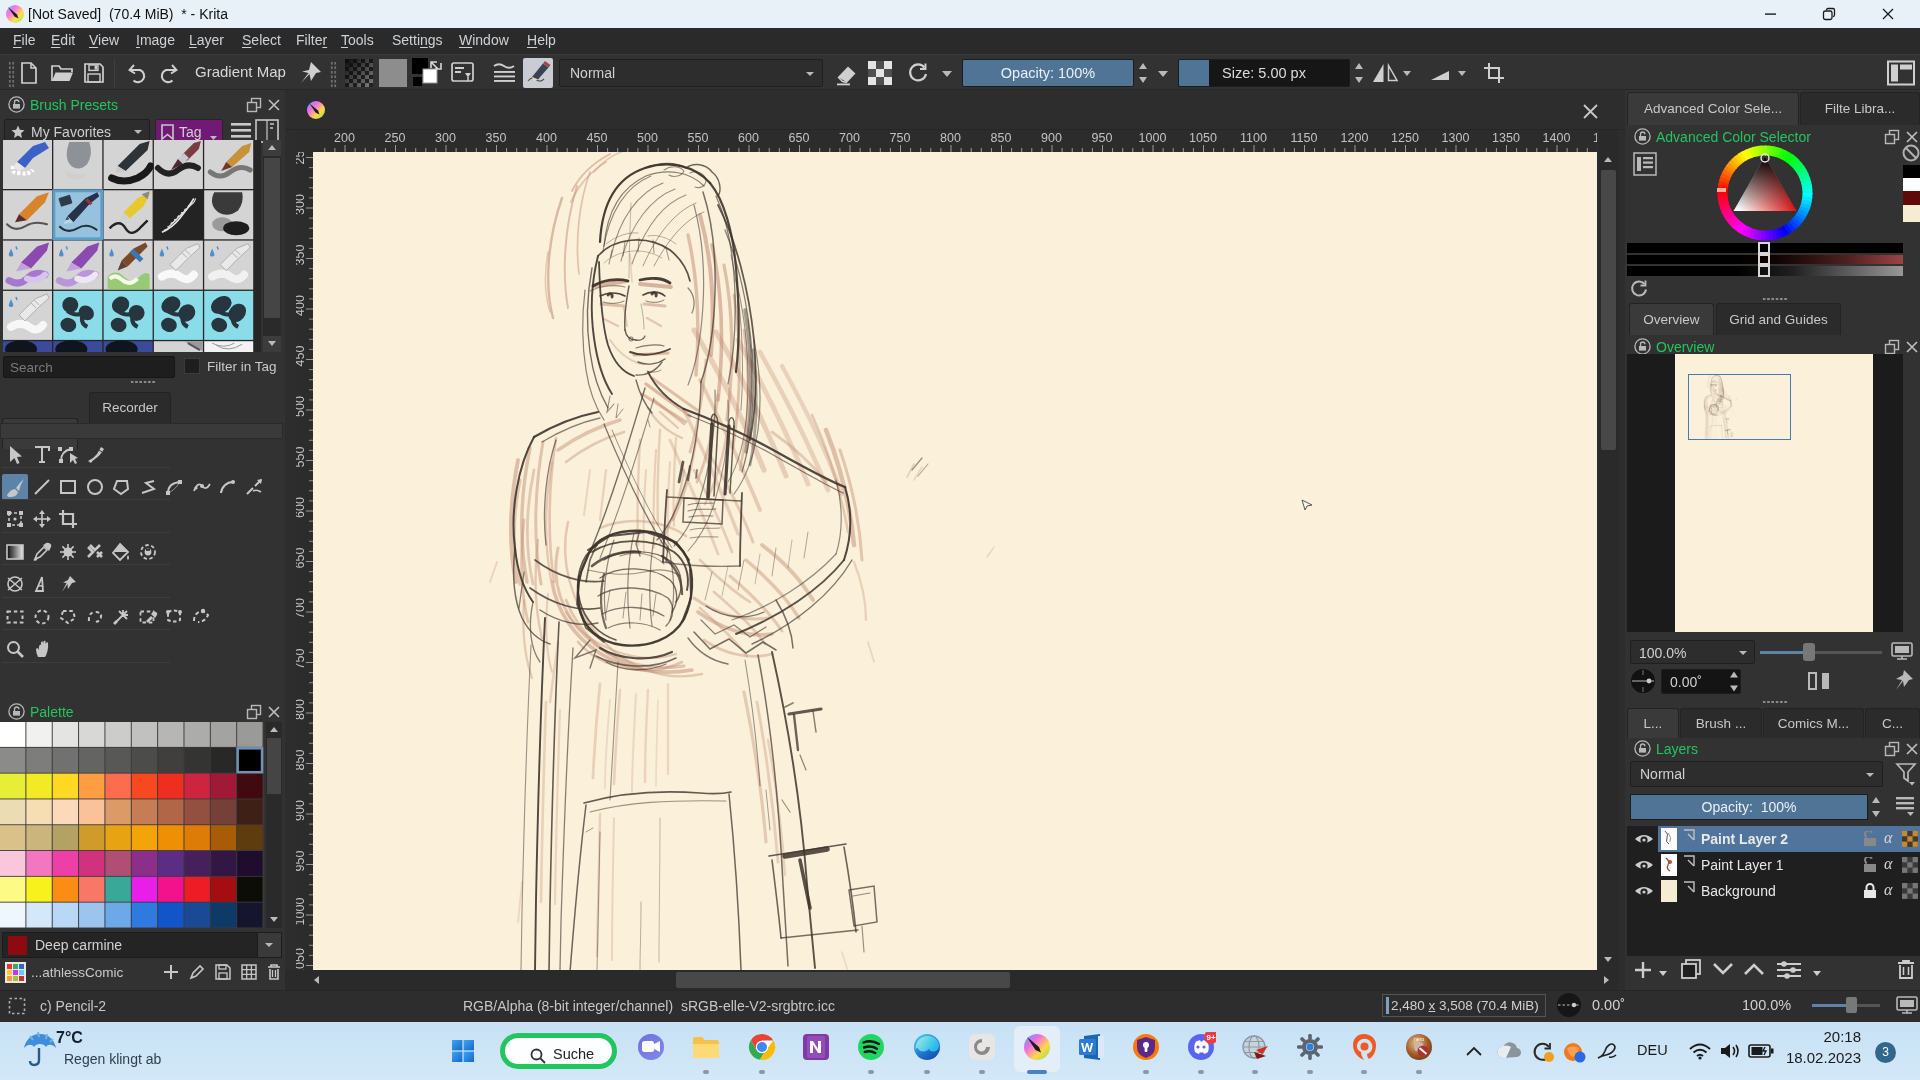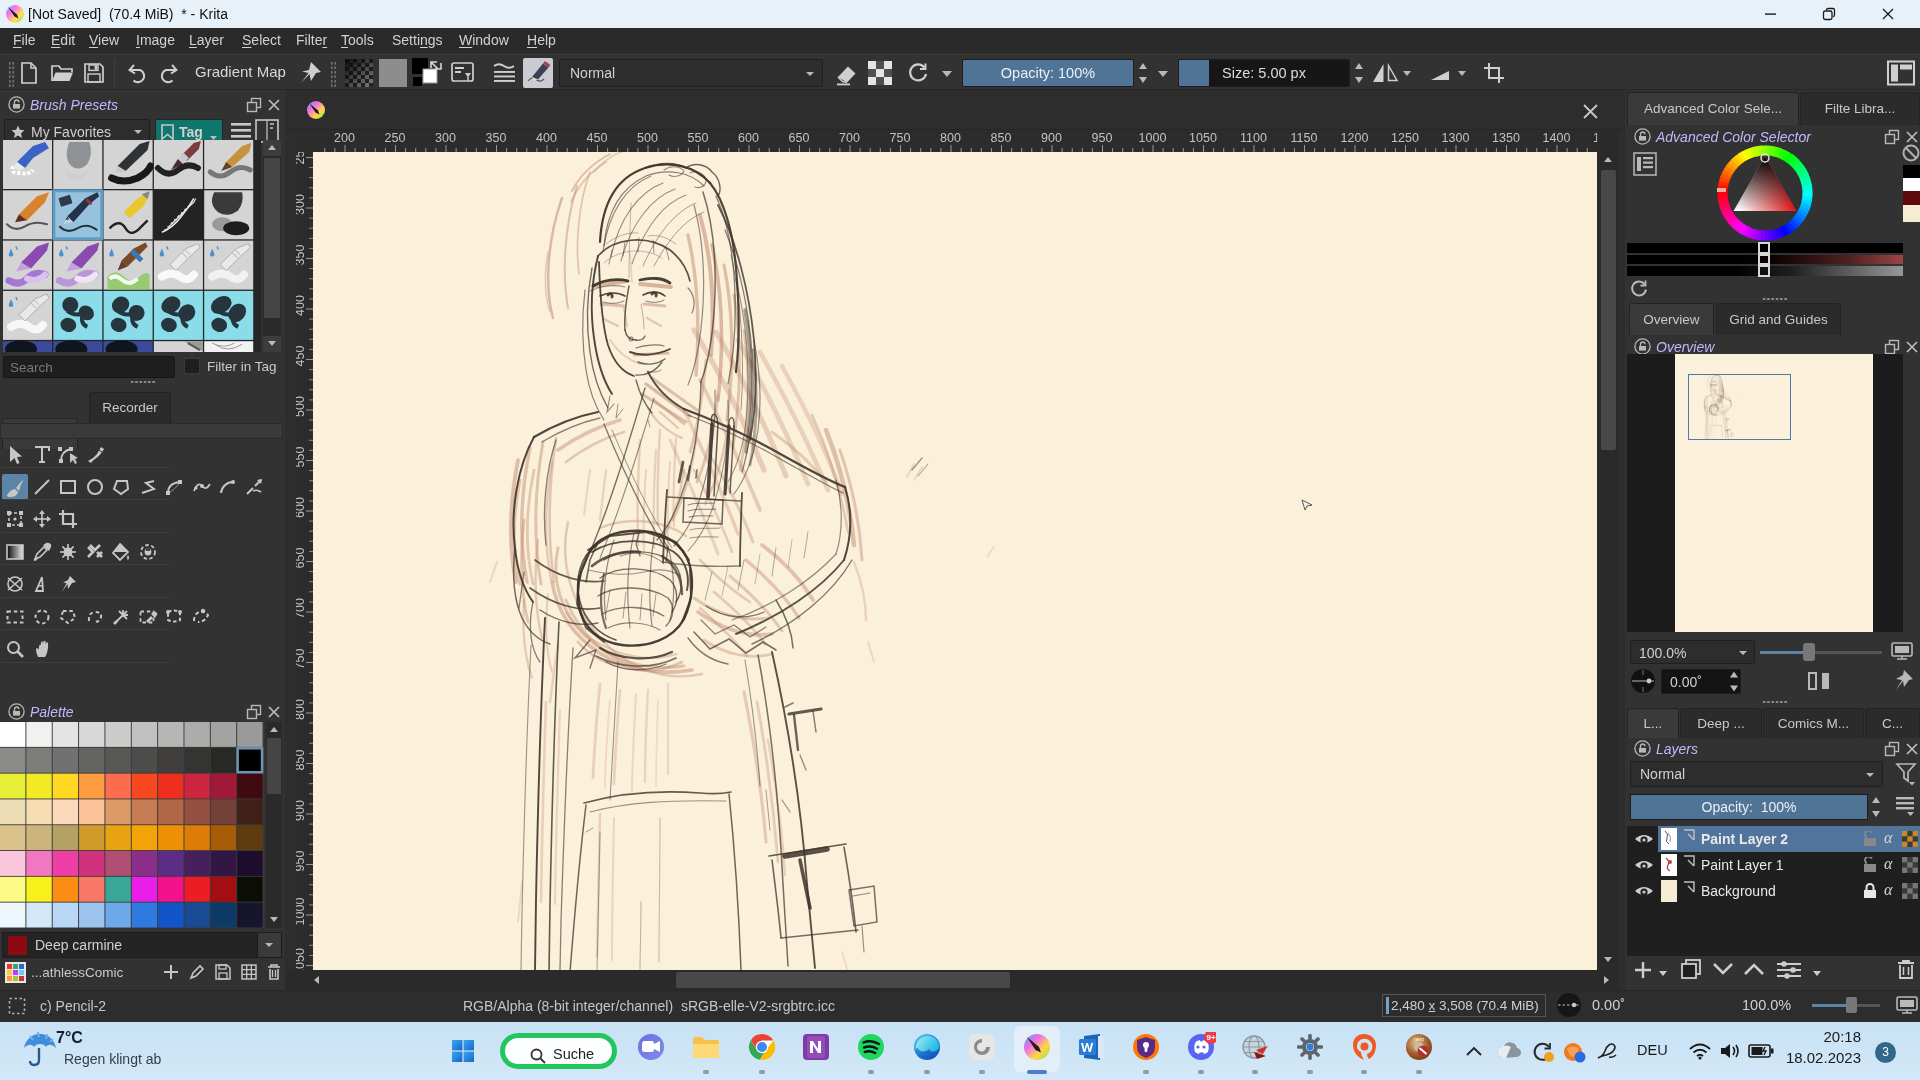--- a/index.html
+++ b/index.html
@@ -6,21 +6,21 @@
 .abs{position:absolute;}
 #titlebar{top:0;left:0;width:1920px;height:28px;background:#e9f1f8;}
 #titlebar .txt{position:absolute;left:28px;top:6px;font-size:14px;color:#101010;}
 #menubar{top:28px;left:0;width:1920px;height:26px;background:#2a2a2a;}
 #menubar span{position:absolute;top:4px;font-size:14px;color:#ced2d6;}
 #menubar u{text-underline-offset:2px;}
 #toolbar{top:54px;left:0;width:1920px;height:36px;background:#323232;border-top:1px solid #3a3a3a;border-bottom:1px solid #262626;}
 .grip{position:absolute;width:7px;height:26px;top:61px;background-image:radial-gradient(circle,#707070 1px,transparent 1.3px);background-size:3.5px 4.5px;}
 .combo{position:absolute;background:#2d2d2d;border:1px solid #1f1f1f;border-radius:2px;color:#d0d0d0;font-size:14px;}
 .carrow{position:absolute;width:0;height:0;border:4.5px solid transparent;border-top-color:#b9b9b9;}
-.dkttl{position:absolute;font-size:14px;color:#c4b5fd;font-style:italic;}
+.dkttl{position:absolute;font-size:14px;color:#22c55e;}
 .dots6{position:absolute;width:26px;height:4px;background-image:radial-gradient(circle,#8a8a8a 1px,transparent 1.2px);background-size:4.3px 4px;background-repeat:repeat-x;}
 .tab{position:absolute;background:#2b2b2b;border:1px solid #232323;border-bottom:none;color:#c8c8c8;font-size:13.5px;text-align:center;border-radius:3px 3px 0 0;}
 .tab.sel{background:#3a3a3a;}
 .panel{position:absolute;}
 </style></head><body>
 <div id="screen">
     <div id="titlebar" class="abs">
       <svg class="abs" style="left:5px;top:4px;" width="20" height="20" viewBox="0 0 20 20">
         <defs>
           <linearGradient id="kg" x1="0" y1="0" x2="1" y2="1">
@@ -213,21 +213,21 @@
     <svg class="abs" style="left:268px;top:99px;" width="12" height="12" viewBox="0 0 12 12">
       <path d="M1,1 L11,11 M11,1 L1,11" stroke="#c0c0c0" stroke-width="1.6"></path>
     </svg>
     <div class="combo" style="left:4px;top:119px;width:146px;height:25px;background:#2d2d2d;">
       <svg class="abs" style="left:6px;top:5px;" width="14" height="14" viewBox="0 0 14 14">
         <path d="M7,0.5 L8.8,4.8 L13.5,5.2 L10,8.3 L11,13 L7,10.4 L3,13 L4,8.3 L0.5,5.2 L5.2,4.8 Z" fill="#c8c8c8"></path>
       </svg>
       <span style="position:absolute;left:26px;top:4px;">My Favorites</span>
       <span class="carrow" style="right:7px;top:10px;"></span>
     </div>
-    <div class="combo" style="left:155px;top:119px;width:68px;height:25px;background:#0f766e;border-color:#262626;font-weight:bold;">
+    <div class="combo" style="left:155px;top:119px;width:68px;height:25px;background:#701a75;border-color:#262626;">
       <svg class="abs" style="left:5px;top:4px;" width="13" height="16" viewBox="0 0 13 16">
         <path d="M1,1 L12,1 L12,15 L6.5,10.5 L1,15 Z" fill="none" stroke="#c8c8c8" stroke-width="1.6"></path>
       </svg>
       <span style="position:absolute;left:23px;top:4px;">Tag</span>
       <svg class="abs" style="left:53px;top:15px;" width="9" height="6" viewBox="0 0 9 6">
         <path d="M1,1 L4.5,5 L8,1 Z" fill="#b9b9b9"></path>
       </svg>
     </div>
     <svg class="abs" style="left:230px;top:122px;" width="22" height="18" viewBox="0 0 22 18">
       <rect x="1" y="1" width="20" height="2.6" fill="#c8c8c8"></rect>
@@ -1802,21 +1802,21 @@
     <svg class="abs" style="left:1806px;top:670px;" width="26" height="22" viewBox="0 0 26 22">
       <path d="M10,3 L10,19 L3,19 L3,3 Z" fill="none" stroke="#b9b9b9" stroke-width="2"></path>
       <path d="M16,3 L16,19 L23,19 L23,3 Z" fill="#b9b9b9"></path>
       <path d="M13,1 L13,21" stroke="#b9b9b9" stroke-width="0"></path>
     </svg>
     <svg class="abs" style="left:1892px;top:669px;" width="22" height="22" viewBox="0 0 22 22">
       <path d="M12,1 L21,10 L17,11 L12,18 L11,12 L4,21 L10,11 L4,10 L11,6 Z" fill="#b9b9b9"></path>
     </svg>
     <div class="dots6" style="left:1762px;top:700px;"></div>
     <div class="tab sel" style="left:1627px;top:708px;width:52px;height:30px;line-height:29px;">L...</div>
-    <div class="tab" style="left:1680px;top:708px;width:82px;height:30px;line-height:29px;">Deep ...</div>
+    <div class="tab" style="left:1680px;top:708px;width:82px;height:30px;line-height:29px;">Brush ...</div>
     <div class="tab" style="left:1763px;top:708px;width:101px;height:30px;line-height:29px;">Comics M...</div>
     <div class="tab" style="left:1865px;top:708px;width:55px;height:30px;line-height:29px;">C...</div>
     <svg class="abs" style="left:1634px;top:740px;" width="17" height="17" viewBox="0 0 17 17">
       <circle cx="8.5" cy="8.5" r="7.6" fill="none" stroke="#b8b8b8" stroke-width="1.3"></circle>
       <rect x="5" y="8" width="7" height="4.6" fill="#b8b8b8"></rect>
       <path d="M6.5,8 L6.5,6.2 A2.2,2.2 0 0 1 10.9,6.2" fill="none" stroke="#b8b8b8" stroke-width="1.3"></path>
     </svg>
     <div class="dkttl" style="left:1656px;top:741px;">Layers</div>
     <svg class="abs" style="left:1884px;top:741px;" width="16" height="16" viewBox="0 0 16 16">
       <rect x="5.5" y="1.5" width="9" height="9" fill="none" stroke="#b8b8b8" stroke-width="1.4"></rect>

